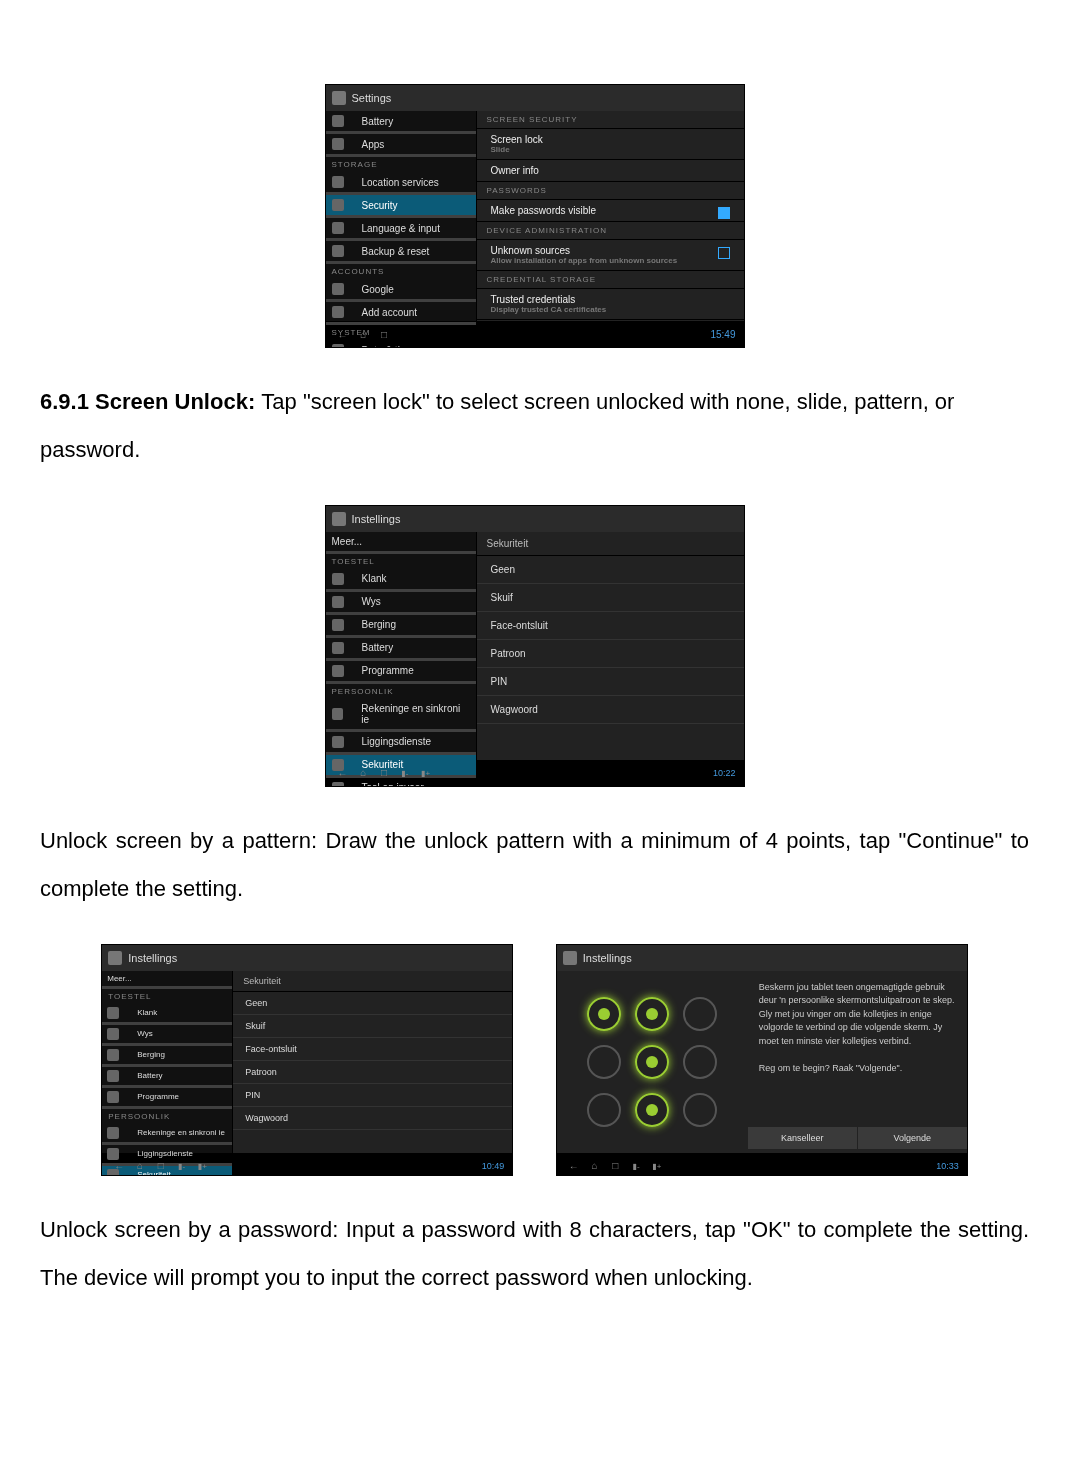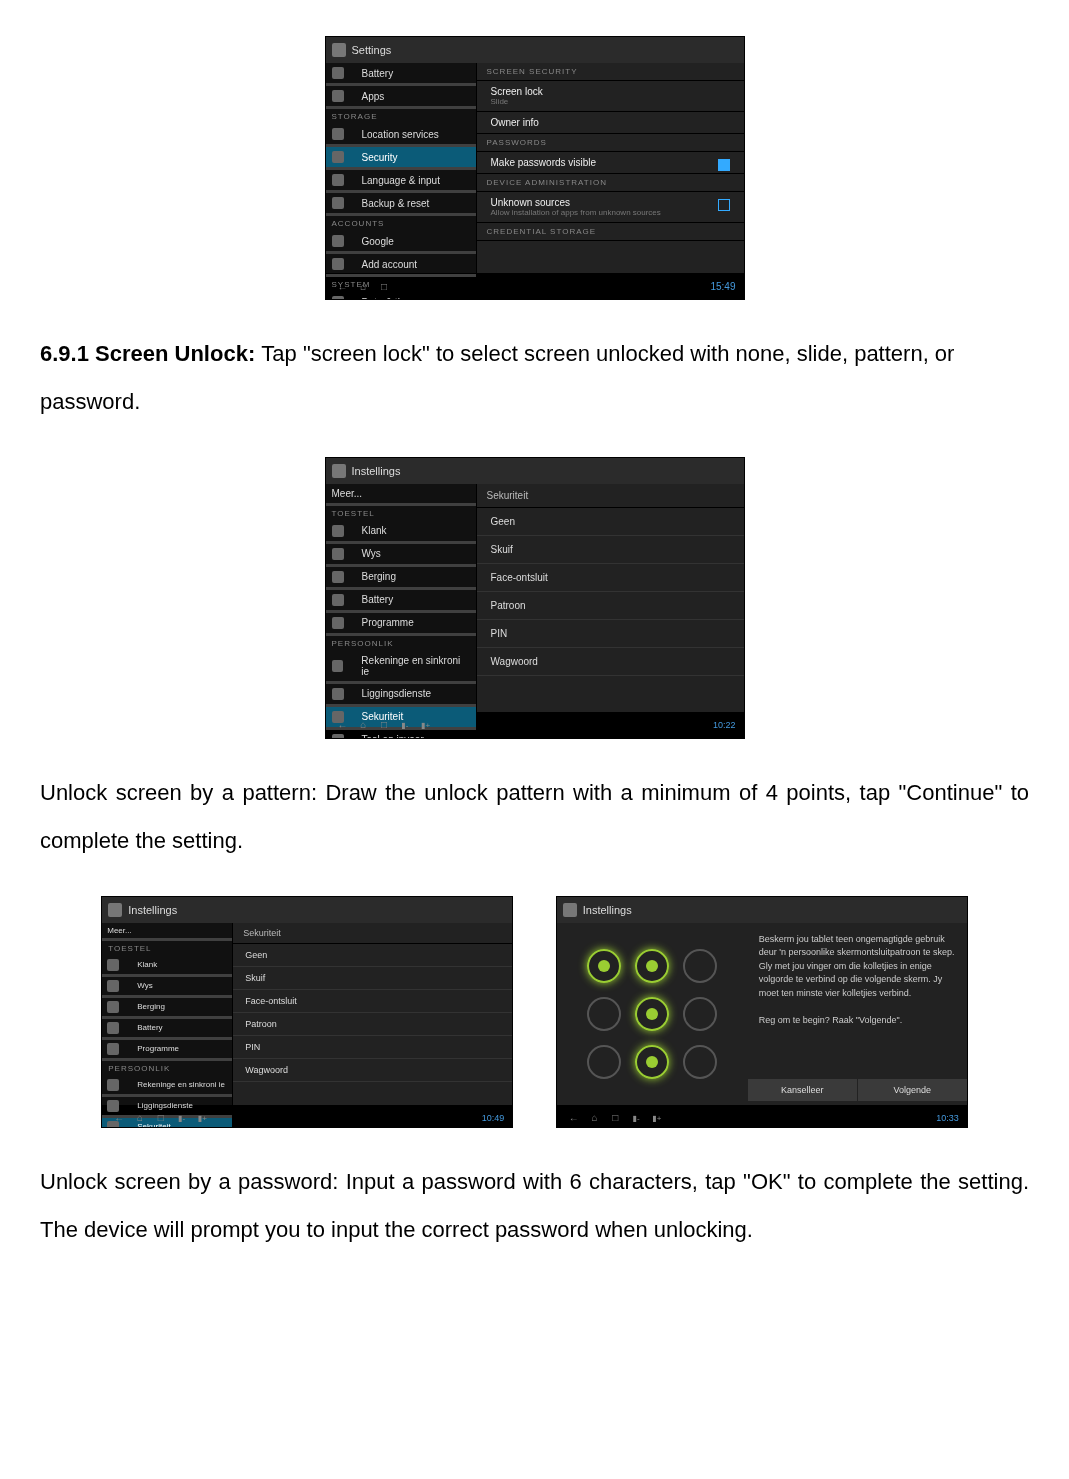--- a/index.html
+++ b/index.html
@@ -1,36 +1,36 @@
 <!DOCTYPE html>
 <html><head>
 <meta charset="utf-8">
 <style>
   html,body{margin:0;padding:0;background:#fff;font-family:Arial,Helvetica,sans-serif;color:#000;}
-  .page{width:1069px;margin:0 auto;padding:36px 40px 80px 40px;box-sizing:border-box;}
+  .page{width:1069px;margin:0 auto;padding:84px 40px 80px 40px;box-sizing:border-box;}
   .para{font-size:22px;line-height:2.2;margin:30px 0;}
   .first{text-align:left;}
   .just{text-align:justify;}
   .bold{font-weight:bold;}
   .shot{display:block;margin:0 auto;background:#1a1a1a;border:1px solid #000;font-size:10px;color:#ccc;position:relative;overflow:hidden;}
   
   .s1{width:418px;height:262px;}
   .tb{height:26px;background:#2b2b2b;display:flex;align-items:center;padding:0 6px;color:#ddd;font-size:11px;}
   .tb .ic{width:14px;height:14px;background:#777;margin-right:6px;border-radius:2px;}
   .s1 .body{display:flex;height:210px;}
   .s1 .left{width:150px;background:#111;border-right:1px solid #000;}
   .s1 .right{flex:1;background:#222;}
   .lhdr{font-size:8px;color:#888;letter-spacing:1px;padding:3px 6px;}
   .lrow{display:flex;align-items:center;padding:4px 6px;color:#ddd;border-bottom:3px solid #404040;font-size:10px;gap:12px;}
   .lrow .ric{width:12px;height:12px;margin-right:6px;background:#666;border-radius:2px;}
   .lrow.sel{background:#0b5b78;color:#fff;}
   .rhdr{font-size:8px;color:#888;letter-spacing:1px;padding:4px 10px;border-bottom:1px solid #000;}
   .rrow{padding:5px 14px;border-bottom:1px solid #000;}
   .rrow .t{color:#eee;font-size:10px;}
-  .rrow .s{color:#777;font-size:8px;}
+  .rrow .s{color:#777;font-size:8px;font-weight:bold;}
   .chk{width:10px;height:10px;border:1px solid #3af;float:right;margin-top:2px;}
   .chk.on{background:#3af;}
   .nav{height:26px;background:#000;display:flex;align-items:center;justify-content:space-between;padding:0 8px;font-size:10px;}
   .nav .nl span{display:inline-block;width:18px;color:#888;text-align:center;}
   .nav .nr{color:#49d;}
   
   .s2{width:418px;height:280px;}
   .s2 .body{display:flex;height:228px;}
   .s2 .left{width:150px;background:#111;border-right:1px solid #000;}
   .s2 .right{flex:1;background:#222;}
@@ -124,20 +124,24 @@
             <span class="chk on"></span>
             <div class="t">Make passwords visible</div>
           </div>
         <div class="rhdr">DEVICE ADMINISTRATION</div>
         <div class="rrow">
             <span class="chk"></span>
             <div class="t">Unknown sources</div>
             <div class="s">Allow installation of apps from unknown sources</div>
           </div>
         <div class="rhdr">CREDENTIAL STORAGE</div>
+        <div class="rrow">
+            <div class="t">Trusted credentials</div>
+            <div class="s">Display trusted CA certificates</div>
+          </div>
       </div>
     </div>
     <div class="nav">
       <div class="nl">
         <span>←</span>
         <span>⌂</span>
         <span>□</span>
       </div>
       <div class="nr">15:49</div>
     </div>
@@ -340,15 +344,15 @@
           <span>⌂</span>
           <span>□</span>
           <span class="tiny">▮-</span>
           <span class="tiny">▮+</span>
         </div>
         <div class="nr nr2">10:33</div>
       </div>
     </div>
   </div>
 
-  <p class="para just">Unlock screen by a password: Input a password with 6 characters, tap "OK" to complete the setting. The device will prompt you to input the correct password when unlocking.</p>
+  <p class="para just">Unlock screen by a password: Input a password with 8 characters, tap "OK" to complete the setting. The device will prompt you to input the correct password when unlocking.</p>
 
 </div>
 
 </body></html>

